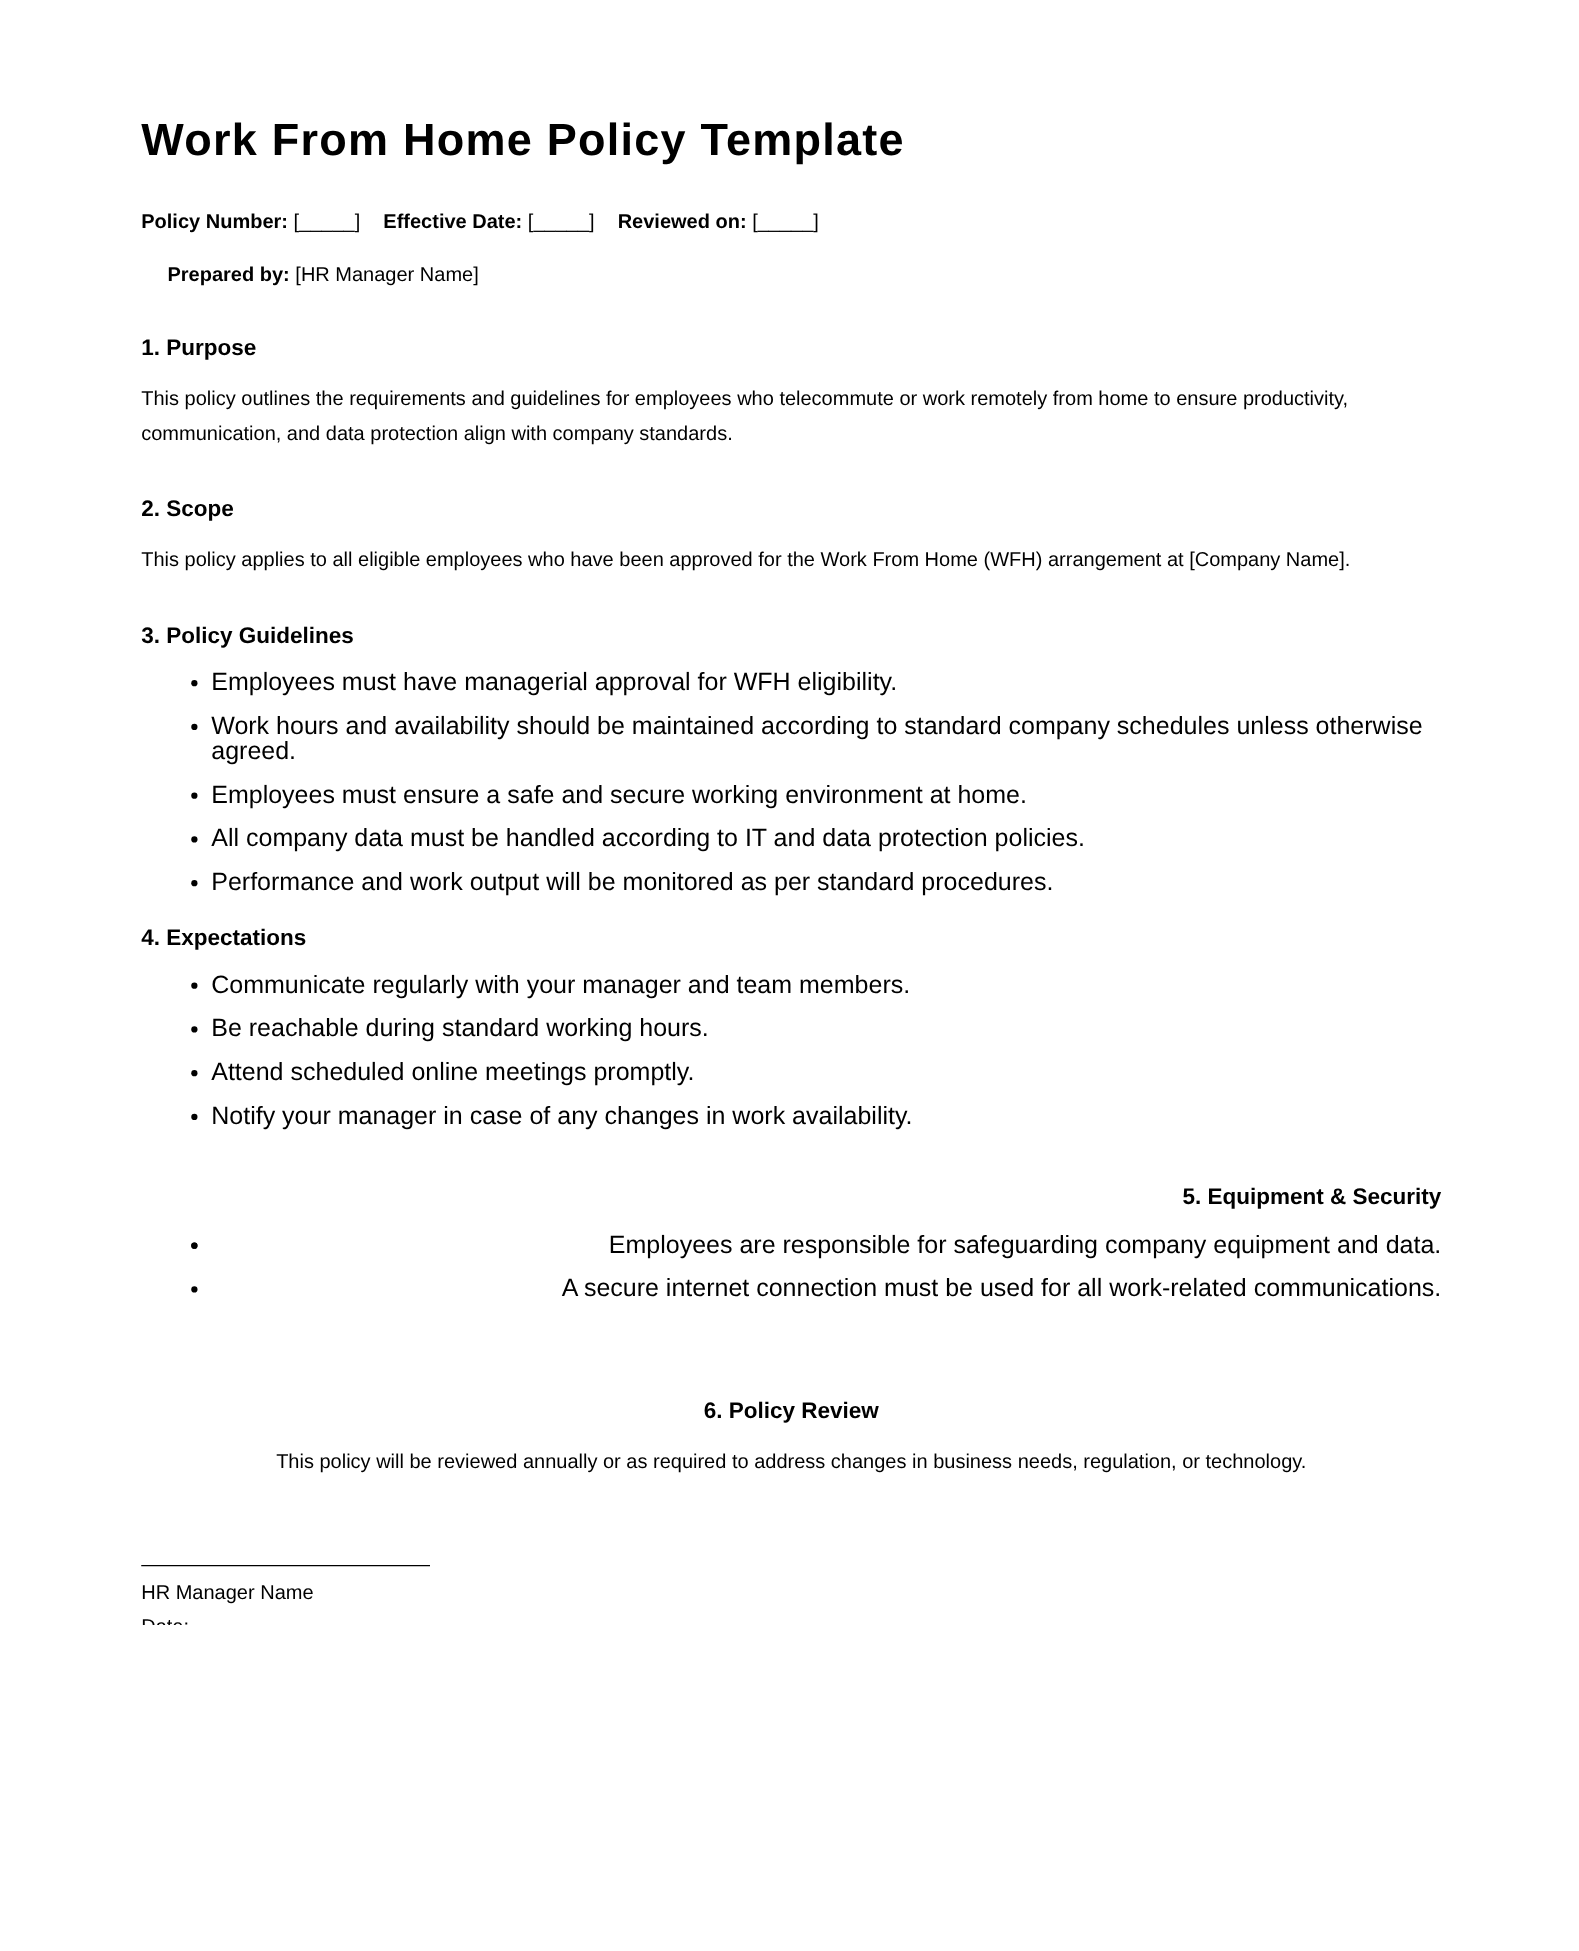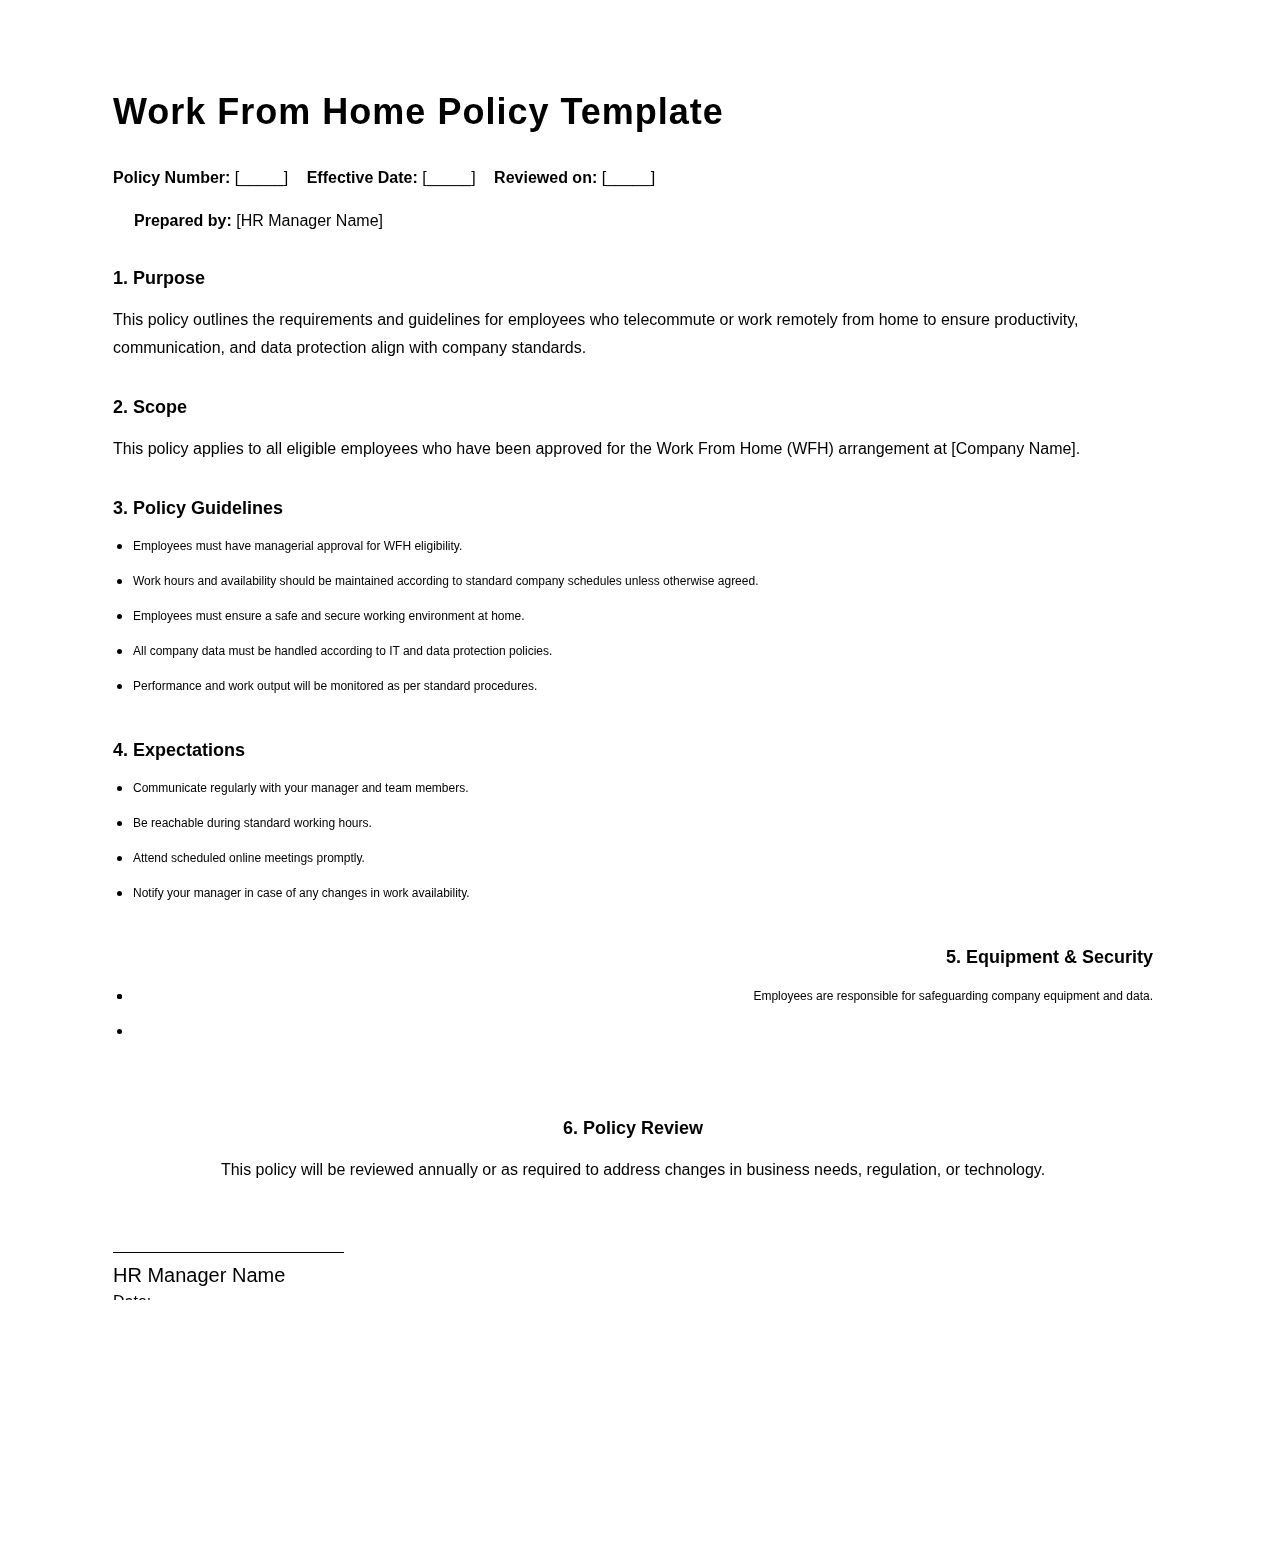--- a/index.html
+++ b/index.html
@@ -66,23 +66,24 @@
       line-height: 28px;
     }
     .section ul {
       margin: 0;
       margin-top: 14px;
       padding-left: 20px;
       list-style: none;
     }
     .section li {
       position: relative;
-      font-size: 12px;
+      font-size: 20px;
       line-height: 20px;
       margin-bottom: 15px;
+      margin-left: 36px;
     }
     .section li .bullet {
       position: absolute;
       left: -16px;
       top: 8px;
       width: 5px;
       height: 5px;
       border-radius: 50%;
       background: #000000;
     }
@@ -91,21 +92,21 @@
       left: 0;
       top: 1252px;
     }
     .sig-line {
       width: 231px;
       height: 0;
       border-top: 1px solid #000000;
     }
     .sig-name {
       margin-top: 12px;
-      font-size: 20px;
+      font-size: 16px;
       line-height: 20px;
     }
     .sig-date {
       margin-top: 7px;
       font-size: 16px;
       line-height: 20px;
     }
   </style>
 </head>
 <body>
@@ -164,21 +165,21 @@
         <li><span class="bullet"></span><span>Attend scheduled online meetings promptly.</span></li>
         <li><span class="bullet"></span><span>Notify your manager in case of any changes in work availability.</span></li>
       </ul>
     </div>
 
     <div class="section" style="top:943px;text-align:right;">
       <h2>5. Equipment &amp; Security</h2>
       <ul>
         <li><span class="bullet"></span></li>
         <li><span class="bullet"></span><span>Employees are responsible for safeguarding company equipment and data.</span></li>
-        <li><span class="bullet"></span></li>
+        <li><span class="bullet"></span><span>A secure internet connection must be used for all work-related communications.</span></li>
       </ul>
     </div>
 
     <div class="section" style="top:1114px;text-align:center;">
       <h2>6. Policy Review</h2>
       <p>This policy will be reviewed annually or as required to address changes in business needs, regulation, or technology.</p>
     </div>
 
     <div class="sig-block">
       <div class="sig-line"></div>

